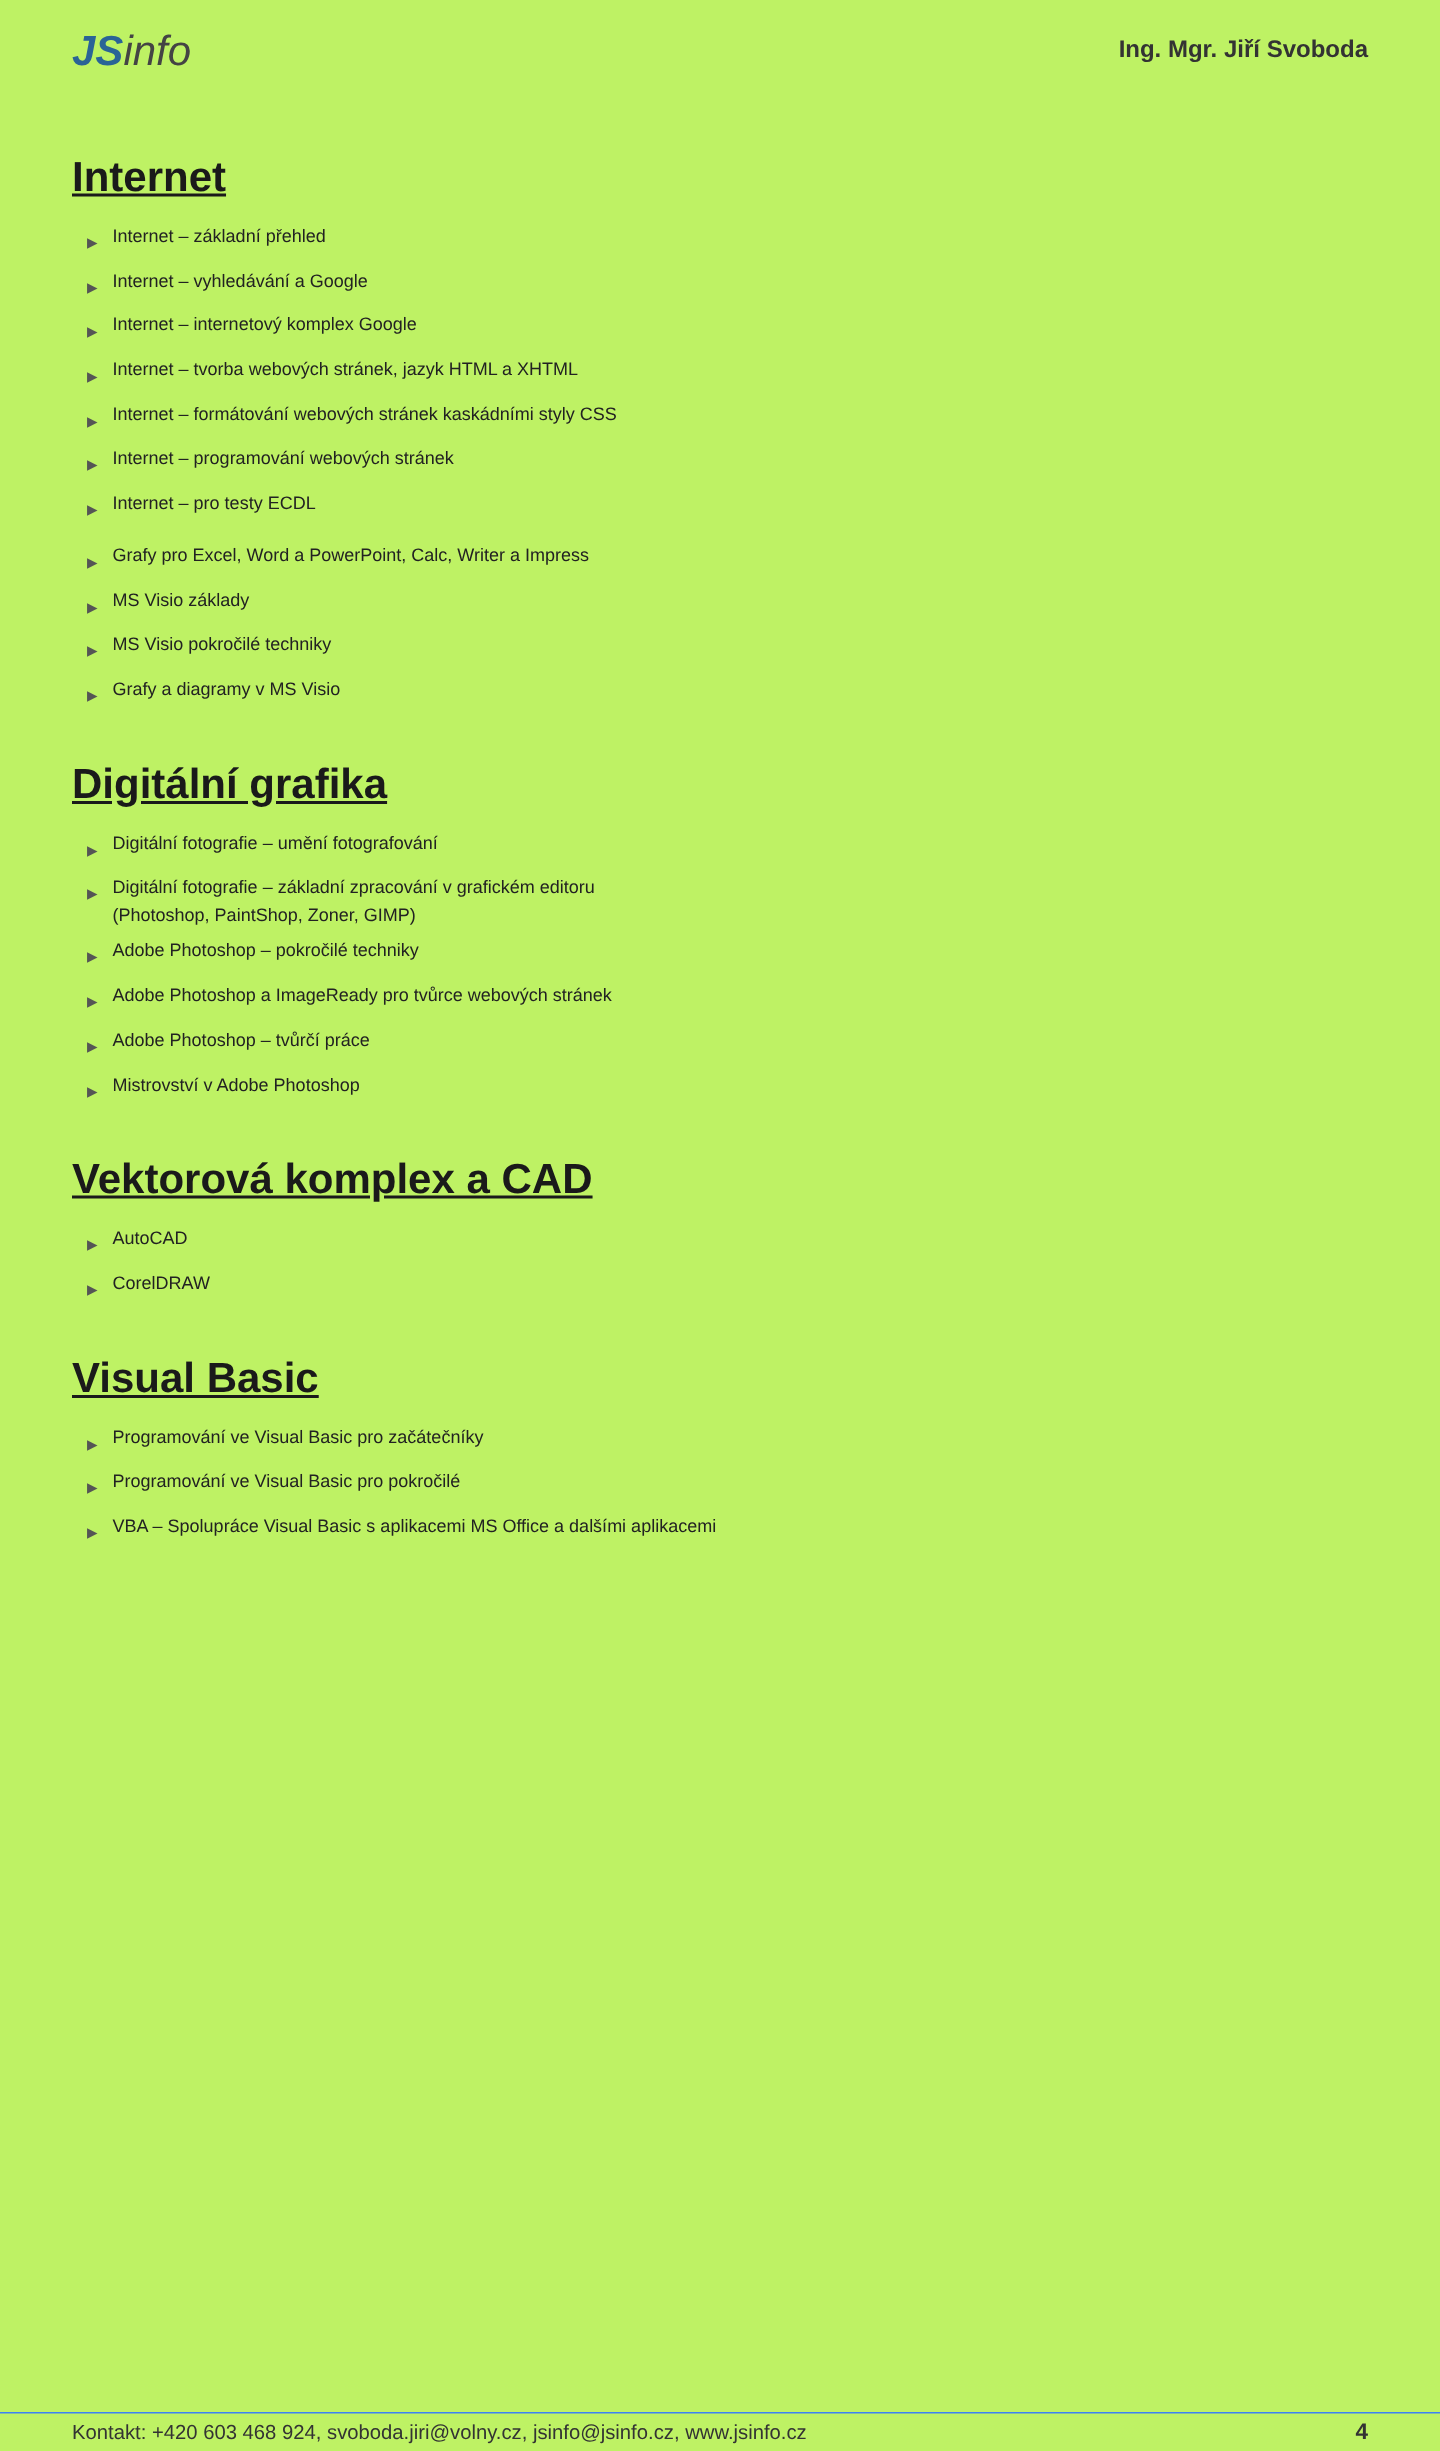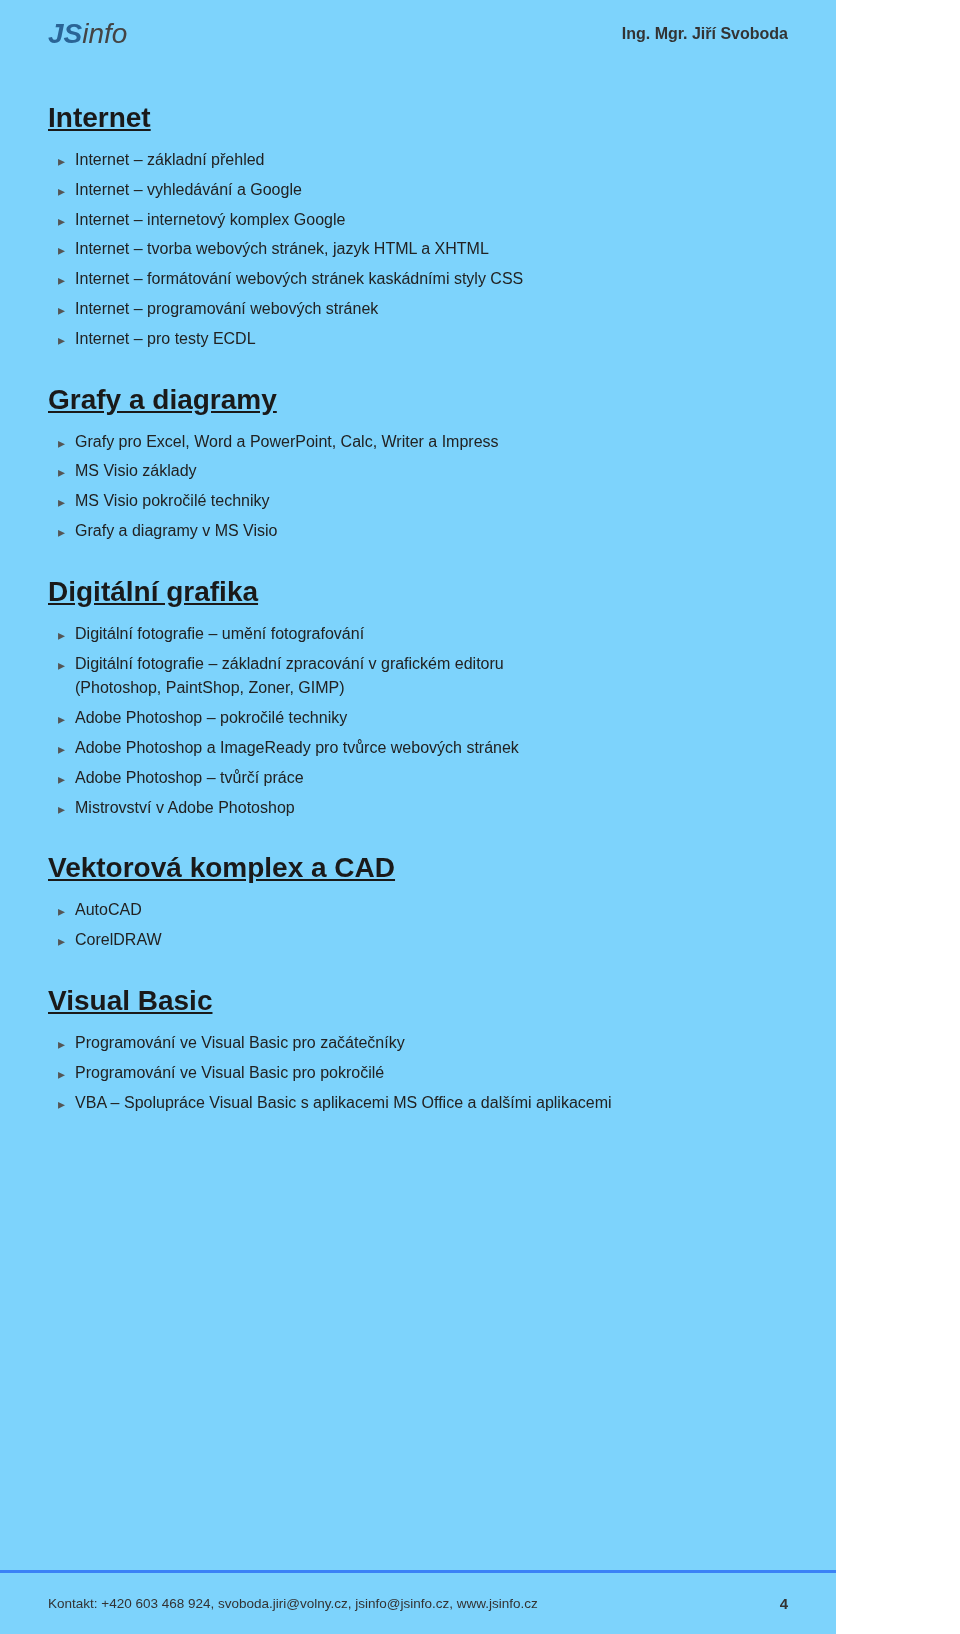--- a/index.html
+++ b/index.html
@@ -11,23 +11,23 @@
     body {
       background: #ffffff;
       font-family: 'Segoe UI', Arial, sans-serif;
       color: #222222;
       width: 960px;
       min-height: 1634px;
       position: relative;
     }
 
     .page-wrapper {
-      width: 836px;
+      width: 960px;
       min-height: 1634px;
-      background: #7dd3fc;
+      background: #bef264;
       position: relative;
       padding: 0;
     }
 
     
     .header {
       display: flex;
       justify-content: space-between;
       align-items: center;
       padding: 18px 48px 10px 48px;
@@ -77,21 +77,21 @@
     .bullet-list {
       list-style: none;
       padding: 0;
       margin: 0 0 10px 0;
     }
 
     .bullet-list li {
       display: flex;
       align-items: flex-start;
       margin-bottom: 5px;
-      font-size: 16px;
+      font-size: 12px;
       color: #222;
       line-height: 1.55;
       padding-left: 10px;
     }
 
     .bullet-icon {
       display: inline-block;
       margin-right: 10px;
       margin-top: 3px;
       color: #444;
@@ -104,22 +104,22 @@
       content: '▸';
       color: #555;
     }
 
     
     .footer {
       position: absolute;
       bottom: 0;
       left: 0;
       right: 0;
-      border-top: 3px solid #3b82f6;
-      padding: 22px 48px;
+      border-top: 1px solid #3b82f6;
+      padding: 4px 48px;
       display: flex;
       justify-content: space-between;
       align-items: center;
       font-size: 13.5px;
       color: #333;
     }
 
     .footer-contact {
       flex: 1;
     }
@@ -173,21 +173,20 @@
               <span class="bullet-icon"></span>
               <span>Internet – programování webových stránek</span>
             </li>
             <li>
               <span class="bullet-icon"></span>
               <span>Internet – pro testy ECDL</span>
             </li>
           </ul>
         </div>
         <div>
-          <div class="section-heading">Grafy a diagramy</div>
           <ul class="bullet-list">
             <li>
               <span class="bullet-icon"></span>
               <span>Grafy pro Excel, Word a PowerPoint, Calc, Writer a Impress</span>
             </li>
             <li>
               <span class="bullet-icon"></span>
               <span>MS Visio základy</span>
             </li>
             <li>

